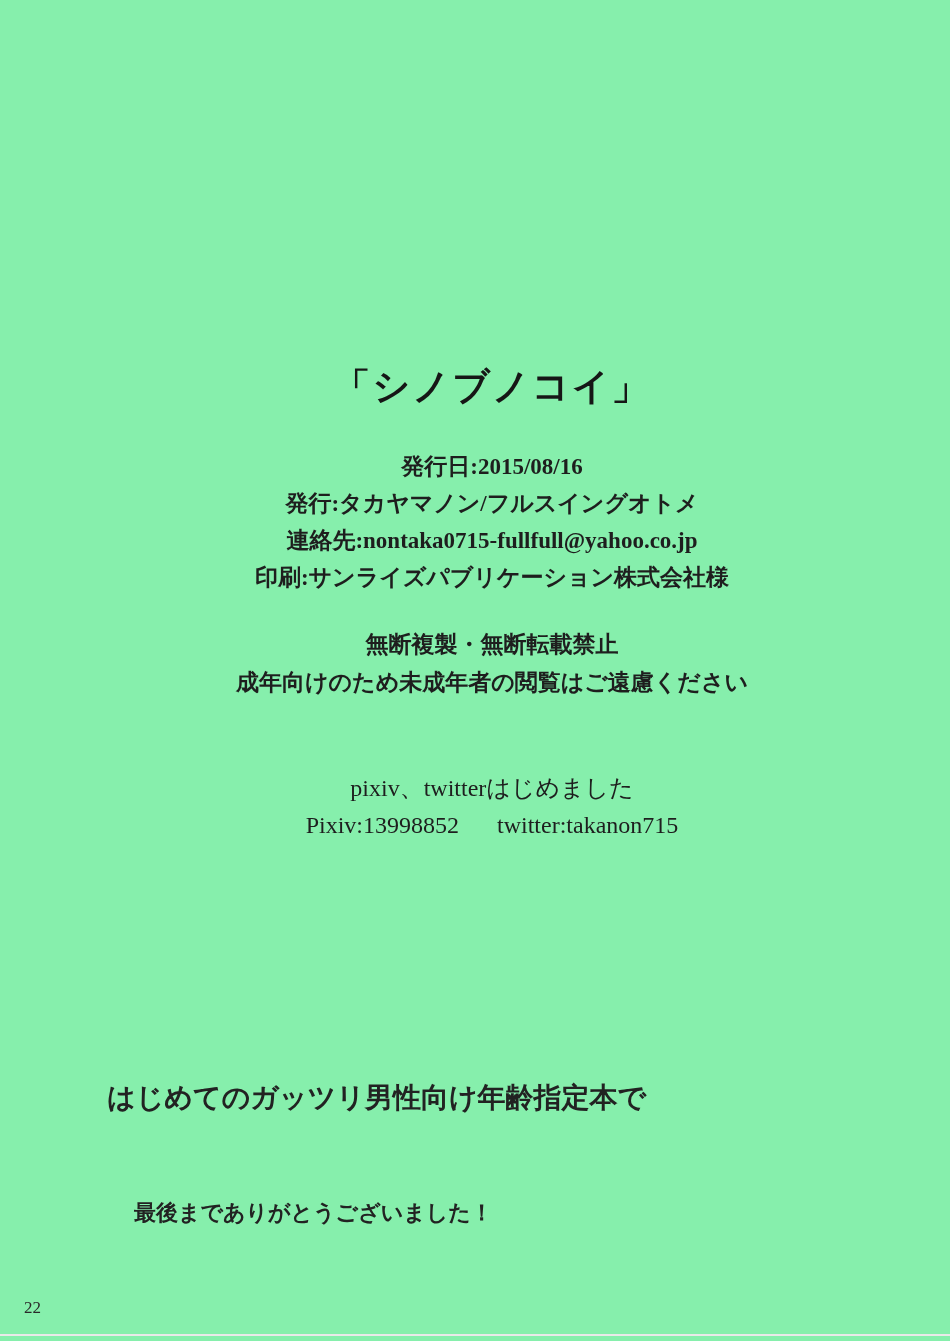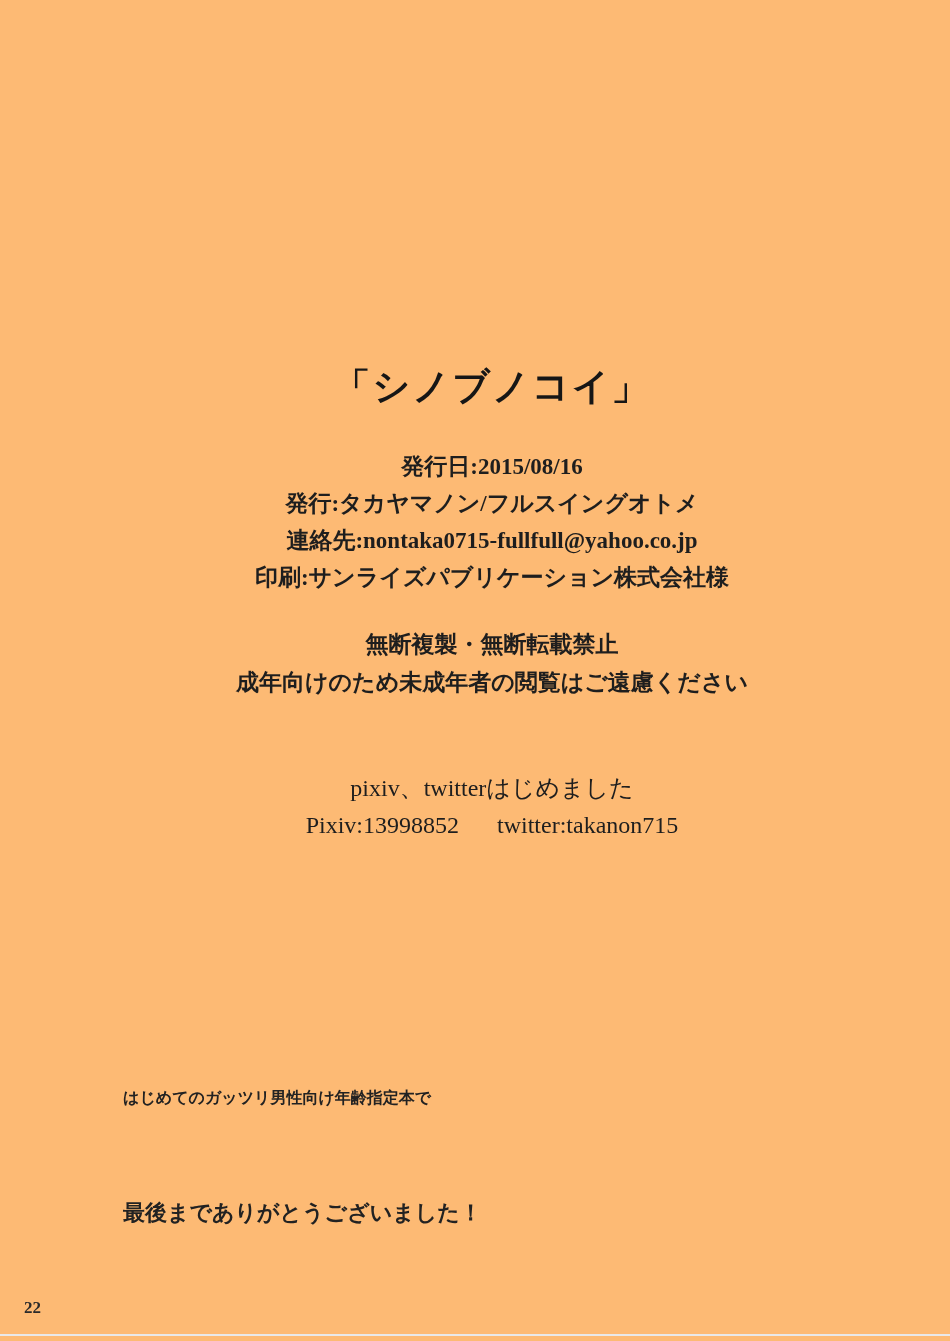--- a/index.html
+++ b/index.html
@@ -11,21 +11,21 @@
     width: 950px;
     height: 1341px;
     position: relative;
     overflow: hidden;
     font-family: "Liberation Serif", "DejaVu Serif", serif;
     color: #1c1c1c;
   }
   .page {
     position: absolute;
     inset: 0;
-    background: #fdba74;
+    background: #86efac;
   }
   
   .center-col {
     position: absolute;
     left: 0;
     width: 100%;
     text-align: center;
     transform: translateX(17px);
   }
   .title-block {
@@ -57,43 +57,42 @@
   }
   .sns-accounts span {
     display: inline-block;
   }
   .sns-accounts .gap {
     display: inline-block;
     width: 38px;
   }
   .afterword-block {
     position: absolute;
-    left: 123px;
+    left: 107px;
     top: 1082px;
-    font-size: 16px;
+    font-size: 28px;
     line-height: 32px;
     font-weight: bold;
     color: #222222;
     text-align: right;
   }
   .closing-block {
     position: absolute;
-    left: 123px;
+    left: 134px;
     top: 1198px;
     font-size: 22px;
     font-weight: bold;
     color: #222222;
   }
   .page-number {
     position: absolute;
     left: 24px;
     top: 1298px;
     font-size: 17px;
     color: #2a2a2a;
-    font-weight: bold;
   }
   .bottom-edge {
     position: absolute;
     left: 0;
     top: 1334px;
     width: 100%;
     height: 2px;
     background: #e9e9e9;
   }
 </style>

